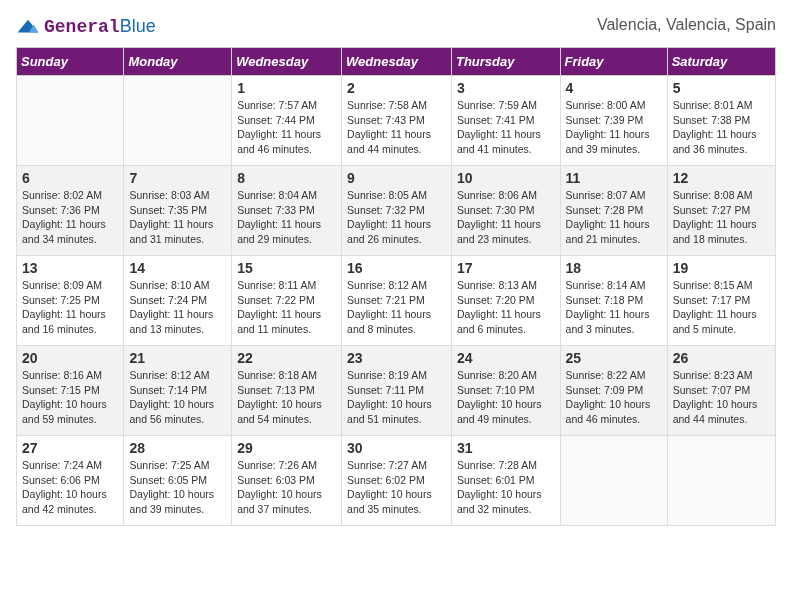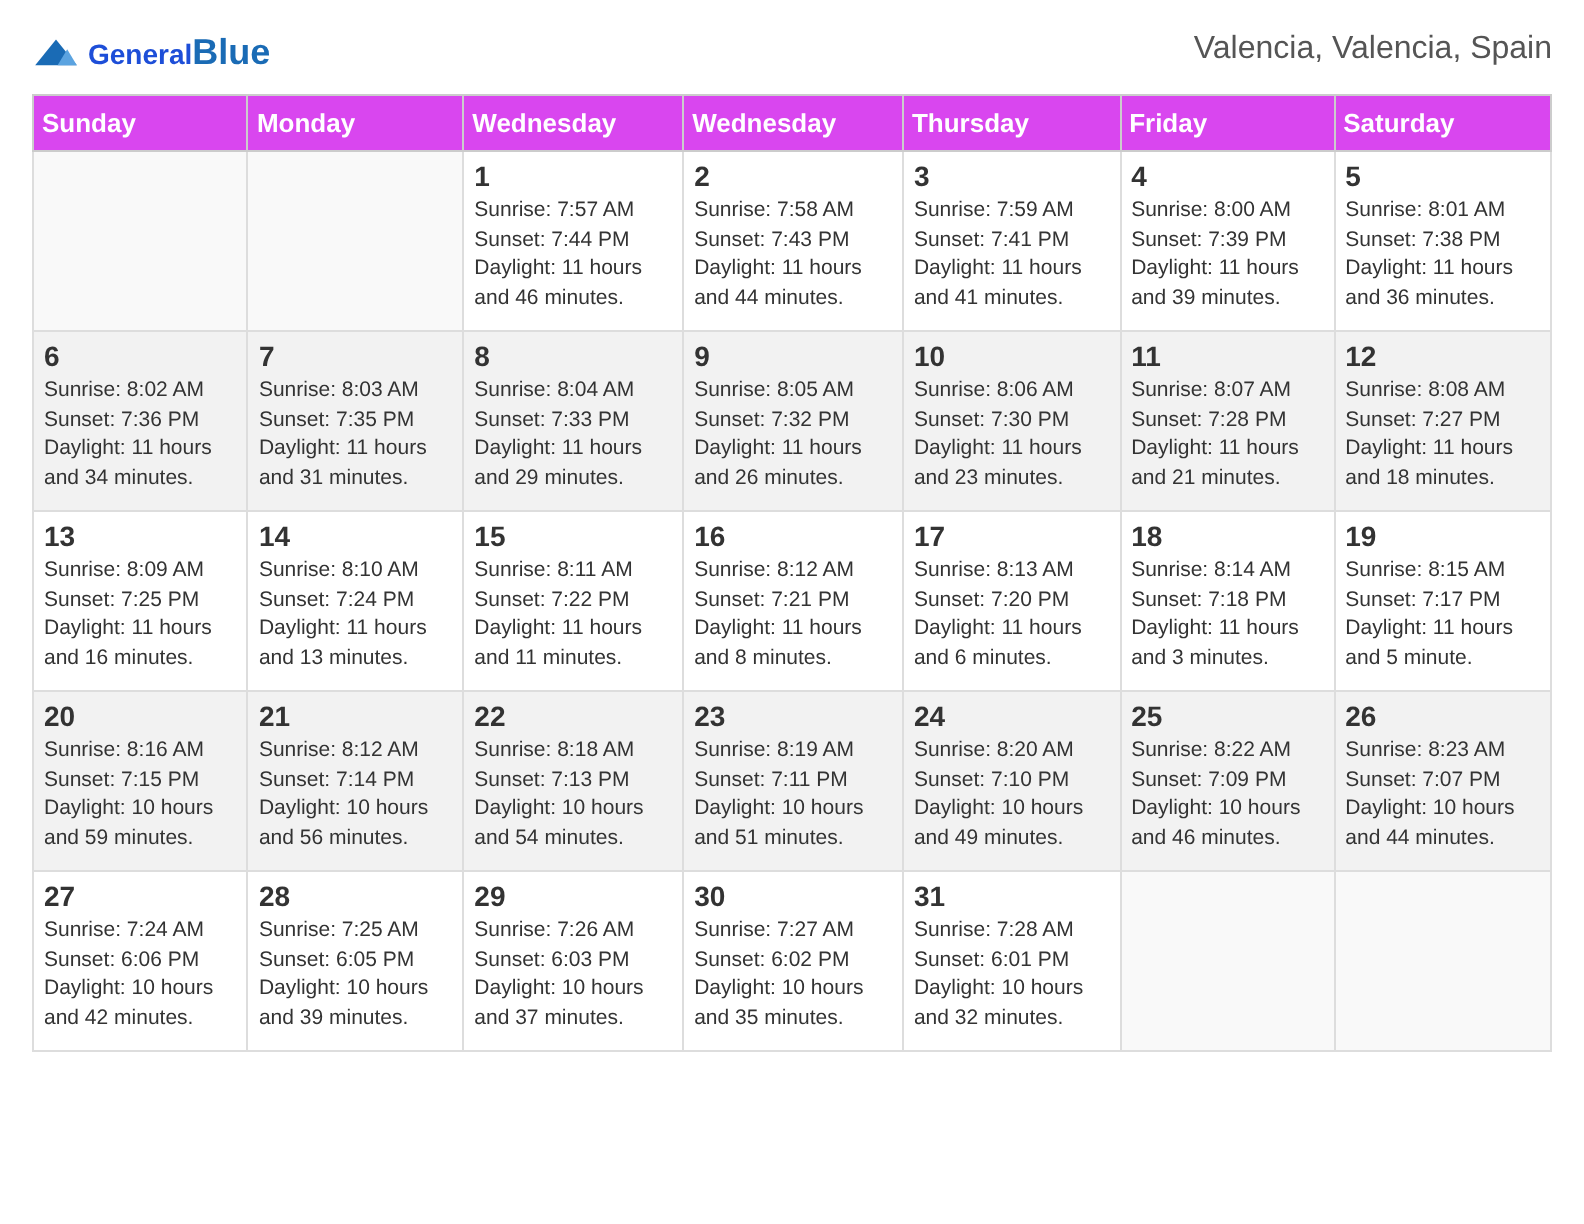--- a/index.html
+++ b/index.html
@@ -15,27 +15,28 @@
       justify-content: space-between;
       align-items: flex-start;
       margin-bottom: 10px;
     }
     .logo {
       display: flex;
       align-items: center;
       gap: 4px;
     }
     .logo-text-general {
-      font-size: 14px;
+      font-size: 18px;
       font-weight: bold;
-      color: #1d4ed8;
+      color: #701a75;
+      font-family: Liberation Mono, monospace;
     }
     .logo-text-blue {
       font-size: 18px;
-      font-weight: bold;
+      font-weight: normal;
       color: #1a6bb5;
     }
     .logo-icon {
       width: 24px;
       height: 18px;
     }
     .title-block {
       text-align: right;
     }
     .title-month {
@@ -46,22 +47,23 @@
     .title-location {
       font-size: 16px;
       color: #555;
     }
     table {
       width: 100%;
       border-collapse: collapse;
       font-size: 11px;
     }
     thead tr {
-      background-color: #d946ef;
+      background-color: #701a75;
       color: #fff;
+      font-style: italic;
     }
     thead th {
       padding: 6px 4px;
       text-align: left;
       font-size: 13px;
       font-weight: bold;
       border: 1px solid #ccc;
     }
     tbody tr {
       vertical-align: top;

